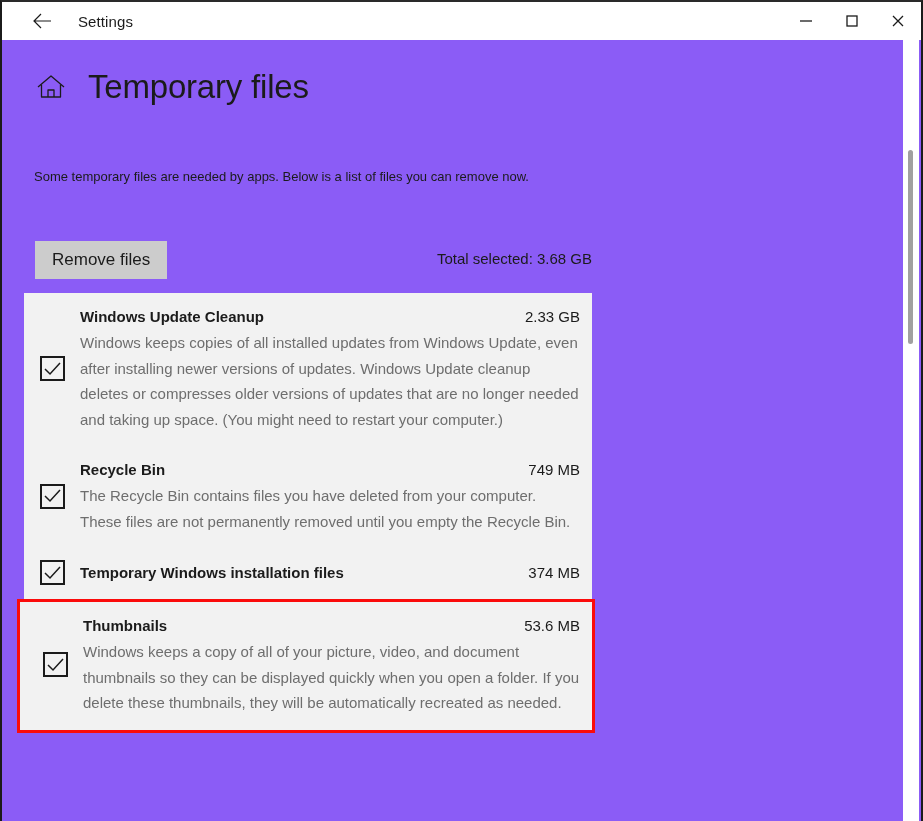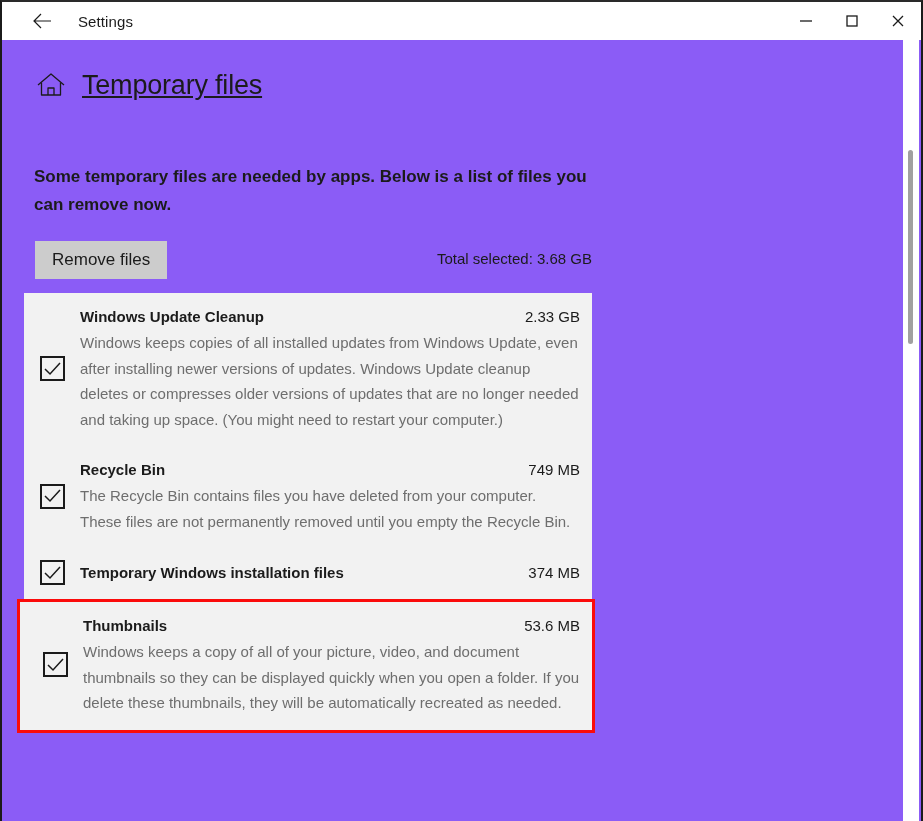--- a/index.html
+++ b/index.html
@@ -80,38 +80,36 @@
     height: 34px;
     margin-left: 32px;
     display: flex;
     align-items: center;
     justify-content: center;
     color: #1b1b1b;
   }
   .home-icon svg { display: block; }
 
   .page-title {
-    margin-left: 14px;
-    font-size: 27px;
+    margin-left: 20px;
+    font-size: 33px;
     font-weight: 400;
     color: #1b1b1b;
     letter-spacing: -0.2px;
-    text-decoration: underline;
   }
 
   
   .intro {
     position: absolute;
     top: 161px;
     left: 32px;
     width: 560px;
-    font-size: 17px;
+    font-size: 13px;
     line-height: 28px;
     color: #1b1b1b;
-    font-weight: bold;
   }
 
   
   .action-row {
     position: absolute;
     top: 239px;
     left: 33px;
     width: 557px;
     height: 38px;
   }

